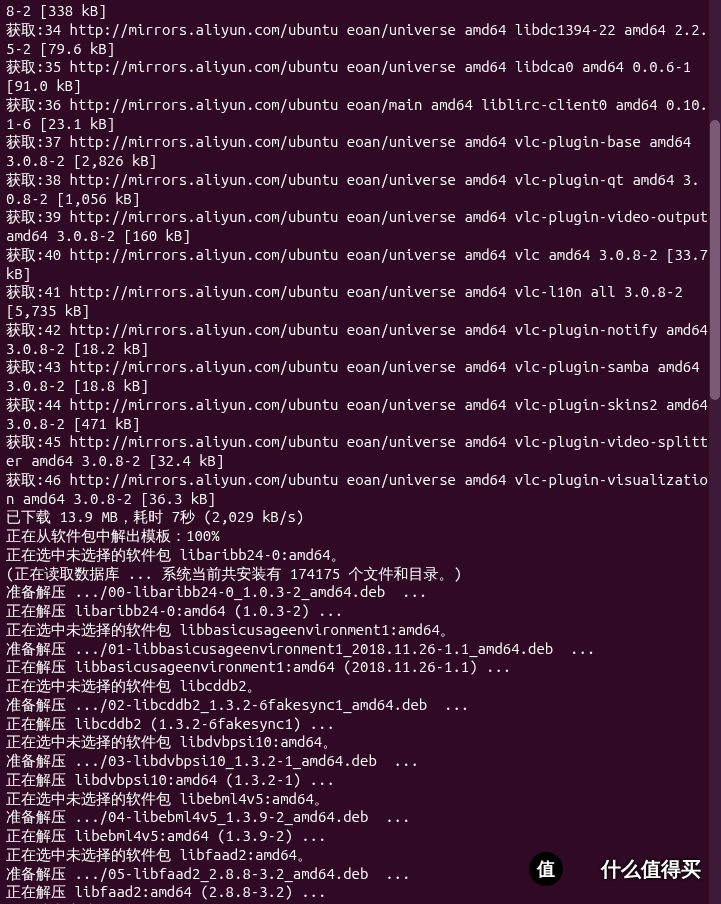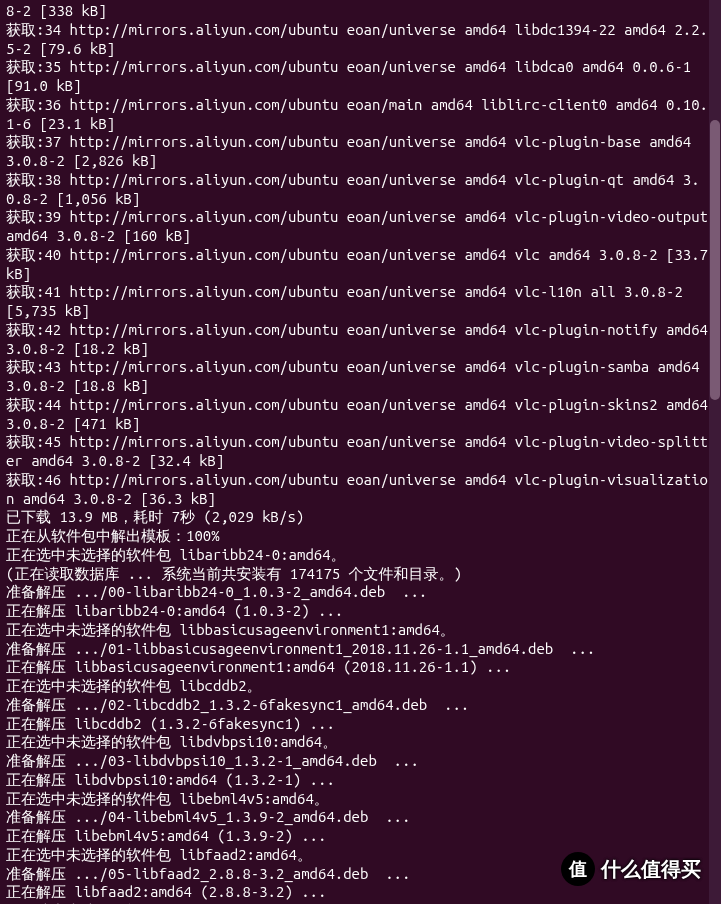--- a/index.html
+++ b/index.html
@@ -64,20 +64,21 @@
     font-size: 18px;
     font-weight: bold;
     font-family: sans-serif;
   }
   .watermark-text {
     color: #fff;
     font-size: 20px;
     font-weight: bold;
     font-family: "Microsoft YaHei", sans-serif;
     text-shadow: 0 0 3px #000, 0 0 3px #000;
+    margin-left: 32px;
   }
 </style>
 </head>
 <body>
 
 <div class="terminal" id="terminal-container"><span class="line">8-2 [338 kB]</span><span class="line">获取:34 http://mirrors.aliyun.com/ubuntu eoan/universe amd64 libdc1394-22 amd64 2.2.5-2 [79.6 kB]</span><span class="line">获取:35 http://mirrors.aliyun.com/ubuntu eoan/universe amd64 libdca0 amd64 0.0.6-1 [91.0 kB]</span><span class="line">获取:36 http://mirrors.aliyun.com/ubuntu eoan/main amd64 liblirc-client0 amd64 0.10.1-6 [23.1 kB]</span><span class="line">获取:37 http://mirrors.aliyun.com/ubuntu eoan/universe amd64 vlc-plugin-base amd64 3.0.8-2 [2,826 kB]</span><span class="line">获取:38 http://mirrors.aliyun.com/ubuntu eoan/universe amd64 vlc-plugin-qt amd64 3.0.8-2 [1,056 kB]</span><span class="line">获取:39 http://mirrors.aliyun.com/ubuntu eoan/universe amd64 vlc-plugin-video-output amd64 3.0.8-2 [160 kB]</span><span class="line">获取:40 http://mirrors.aliyun.com/ubuntu eoan/universe amd64 vlc amd64 3.0.8-2 [33.7 kB]</span><span class="line">获取:41 http://mirrors.aliyun.com/ubuntu eoan/universe amd64 vlc-l10n all 3.0.8-2 [5,735 kB]</span><span class="line">获取:42 http://mirrors.aliyun.com/ubuntu eoan/universe amd64 vlc-plugin-notify amd64 3.0.8-2 [18.2 kB]</span><span class="line">获取:43 http://mirrors.aliyun.com/ubuntu eoan/universe amd64 vlc-plugin-samba amd64 3.0.8-2 [18.8 kB]</span><span class="line">获取:44 http://mirrors.aliyun.com/ubuntu eoan/universe amd64 vlc-plugin-skins2 amd64 3.0.8-2 [471 kB]</span><span class="line">获取:45 http://mirrors.aliyun.com/ubuntu eoan/universe amd64 vlc-plugin-video-splitter amd64 3.0.8-2 [32.4 kB]</span><span class="line">获取:46 http://mirrors.aliyun.com/ubuntu eoan/universe amd64 vlc-plugin-visualization amd64 3.0.8-2 [36.3 kB]</span><span class="line">已下载 13.9 MB，耗时 7秒 (2,029 kB/s)</span><span class="line">正在从软件包中解出模板：100%</span><span class="line">正在选中未选择的软件包 libaribb24-0:amd64。</span><span class="line">(正在读取数据库 ... 系统当前共安装有 174175 个文件和目录。)</span><span class="line">准备解压 .../00-libaribb24-0_1.0.3-2_amd64.deb  ...</span><span class="line">正在解压 libaribb24-0:amd64 (1.0.3-2) ...</span><span class="line">正在选中未选择的软件包 libbasicusageenvironment1:amd64。</span><span class="line">准备解压 .../01-libbasicusageenvironment1_2018.11.26-1.1_amd64.deb  ...</span><span class="line">正在解压 libbasicusageenvironment1:amd64 (2018.11.26-1.1) ...</span><span class="line">正在选中未选择的软件包 libcddb2。</span><span class="line">准备解压 .../02-libcddb2_1.3.2-6fakesync1_amd64.deb  ...</span><span class="line">正在解压 libcddb2 (1.3.2-6fakesync1) ...</span><span class="line">正在选中未选择的软件包 libdvbpsi10:amd64。</span><span class="line">准备解压 .../03-libdvbpsi10_1.3.2-1_amd64.deb  ...</span><span class="line">正在解压 libdvbpsi10:amd64 (1.3.2-1) ...</span><span class="line">正在选中未选择的软件包 libebml4v5:amd64。</span><span class="line">准备解压 .../04-libebml4v5_1.3.9-2_amd64.deb  ...</span><span class="line">正在解压 libebml4v5:amd64 (1.3.9-2) ...</span><span class="line">正在选中未选择的软件包 libfaad2:amd64。</span><span class="line">准备解压 .../05-libfaad2_2.8.8-3.2_amd64.deb  ...</span><span class="line">正在解压 libfaad2:amd64 (2.8.8-3.2) ...</span><span class="line">正在选中未选择的软件包 libgroupsock8:amd64。</span></div>
 
 <div class="scrollbar">
   <div class="scrollbar-thumb"></div>
 </div>

